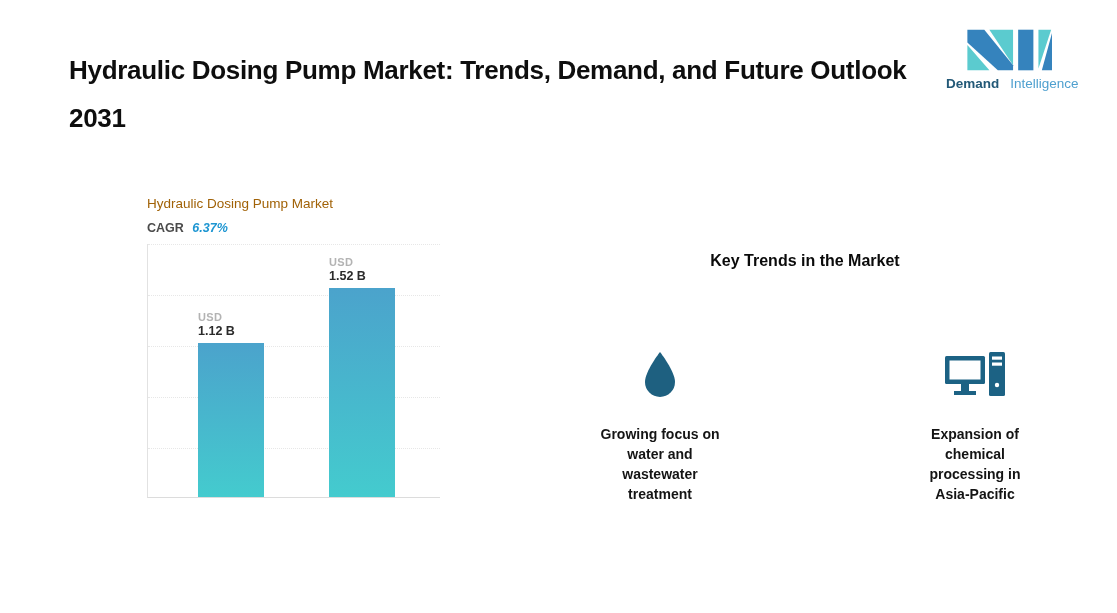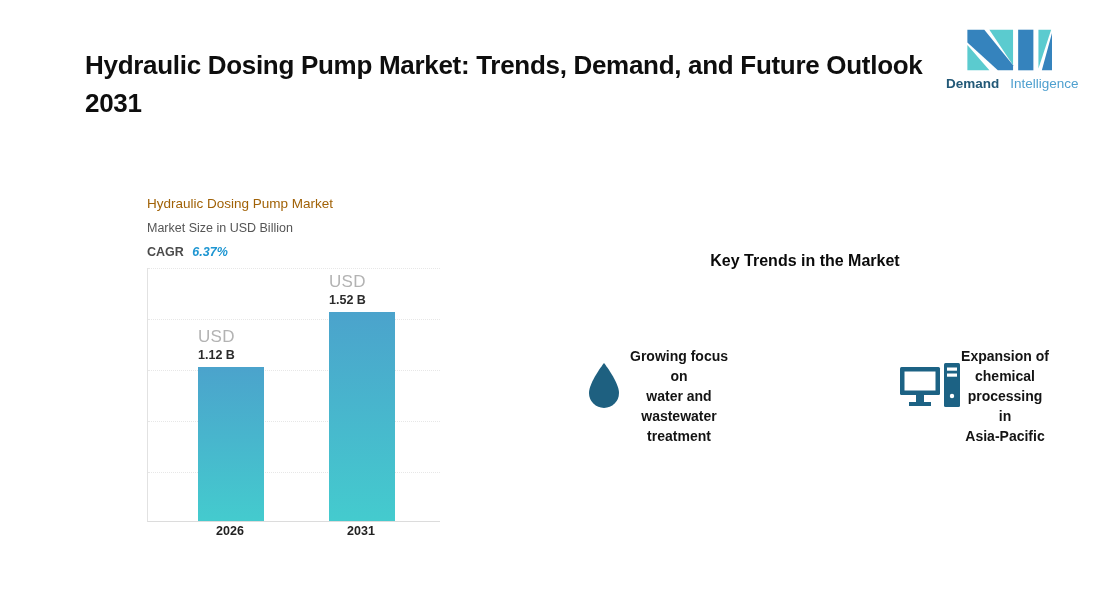--- a/index.html
+++ b/index.html
@@ -1,22 +1,22 @@
 <!DOCTYPE html>
 <html><head>
 <meta charset="utf-8">
 <style>
   * { margin:0; padding:0; box-sizing:border-box; }
   html,body { width:1117px; height:613px; background:#ffffff; overflow:hidden;
               font-family:"Liberation Sans","DejaVu Sans",sans-serif; position:relative; }
 
   
   .page-title {
-    position:absolute; left:85px; top:46px; width:860px;
-    font-size:26px; line-height:38px; font-weight:800; color:#0e0e0e;
+    position:absolute; left:69px; top:46px; width:860px;
+    font-size:26px; line-height:48px; font-weight:800; color:#0e0e0e;
     letter-spacing:-0.3px;
   }
   .logo { position:absolute; left:946px; top:28px; width:124px; text-align:center; }
   .logo-mark { display:block; margin:0 auto 4px auto; }
   .logo-text { font-size:13.5px; white-space:nowrap; }
   .logo-text .b1 { font-weight:bold; color:#235977; }
   .logo-text .b2 { font-weight:400; color:#4fa0cf; margin-left:11px; }
 
   
   .chart-card { position:absolute; left:147px; top:196px; width:293px; }
@@ -27,36 +27,36 @@
   .cagr-value { color:#1e96d2; margin-left:5px;font-style:italic; }
 
   .plot { position:relative; margin-top:9px; height:254px;
           border-left:1px solid #e2e2e2; border-bottom:1px solid #dcdcdc; }
   .gridline { position:absolute; left:0; right:0; height:0; border-top:1px dotted #e7e7e7; }
 
   .bar-col { position:absolute; bottom:0; width:66px; display:flex;
              flex-direction:column; justify-content:flex-end; align-items:flex-start; }
   .bar-col.c0 { left:50px; } .bar-col.c1 { left:181px; }
   .bar-label { margin-bottom:5px; text-align:left; }
-  .bar-label .cur { display:block; font-size:17px; font-weight:400; color:#b3b3b3; letter-spacing:0.3px; }
+  .bar-label .cur { display:block; font-size:11px; font-weight:700; color:#b3b3b3; letter-spacing:0.3px; }
   .bar-label .amt { display:block; font-size:12.5px; font-weight:bold; color:#2b2b2b; margin-top:1px; }
   .bar { width:66px; background:linear-gradient(to bottom,#4ba3cc 0%,#44cbce 100%); }
 
   .x-axis-row { position:relative; height:20px; margin-top:2px; }
   .x-tick { position:absolute; width:66px; text-align:center;
             font-size:12.5px; font-weight:bold; color:#222222; }
   .x-tick.c0 { left:50px; } .x-tick.c1 { left:181px; }
   .chart-source { margin-top:13px; font-size:11.5px; color:#3a3a3a; }
 
   
   .trends-heading { position:absolute; left:560px; top:252px; width:490px;
                     text-align:center; font-size:16px; font-weight:800; color:#0a0a0a; }
   .trends-row { position:absolute; left:585px; top:346px; width:465px;
                 display:flex; justify-content:space-between; }
-  .trend-item { width:150px; display:flex; flex-direction:row; align-items:center; }
+  .trend-item { width:150px; display:flex; flex-direction:column; align-items:center; }
   .trend-icon-box { height:54px; display:flex; align-items:flex-end; justify-content:center;
                     margin-bottom:24px; }
   .trend-caption { font-size:14px; font-weight:bold; color:#141414; text-align:center;
                    line-height:20px; white-space:pre-line; }
 </style>
 </head>
 <body>
 
 <h1 class="page-title">Hydraulic Dosing Pump Market: Trends, Demand, and Future Outlook 2031</h1>
 
@@ -69,21 +69,20 @@
     <polygon points="88,2 103,2 88,48" fill="#5bcbcf"></polygon>
     <polygon points="92,50 104,6 104,50" fill="#3583bd"></polygon>
   </svg>
   <div class="logo-text">
     <span class="b1">Demand</span><span class="b2">Intelligence</span>
   </div>
 </div>
 
 <div class="chart-card">
   <div class="chart-title">Hydraulic Dosing Pump Market</div>
-  <div class="chart-subtitle">Market Size in USD Billion</div>
   <div class="cagr-row">
     <span class="cagr-label">CAGR</span>
     <span class="cagr-value">6.37%</span>
   </div>
 
   <div class="plot">
     <div class="gridline" style="top:0"></div>
     <div class="gridline" style="top:51px"></div>
     <div class="gridline" style="top:102px"></div>
     <div class="gridline" style="top:153px"></div>
@@ -99,24 +98,20 @@
 
     <div class="bar-col c1">
       <div class="bar-label">
         <span class="cur">USD</span>
         <span class="amt">1.52 B</span>
       </div>
       <div class="bar" style="height: 209px;"></div>
     </div>
   </div>
 
-  <div class="x-axis-row">
-    <span class="x-tick c0">2026</span>
-    <span class="x-tick c1">2031</span>
-  </div>
 
 </div>
 
 <div class="trends-heading">Key Trends in the Market</div>
 
 <div class="trends-row">
 
   <div class="trend-item">
     <div class="trend-icon-box">
       <svg width="38" height="50" viewBox="0 0 38 48" aria-hidden="true">

